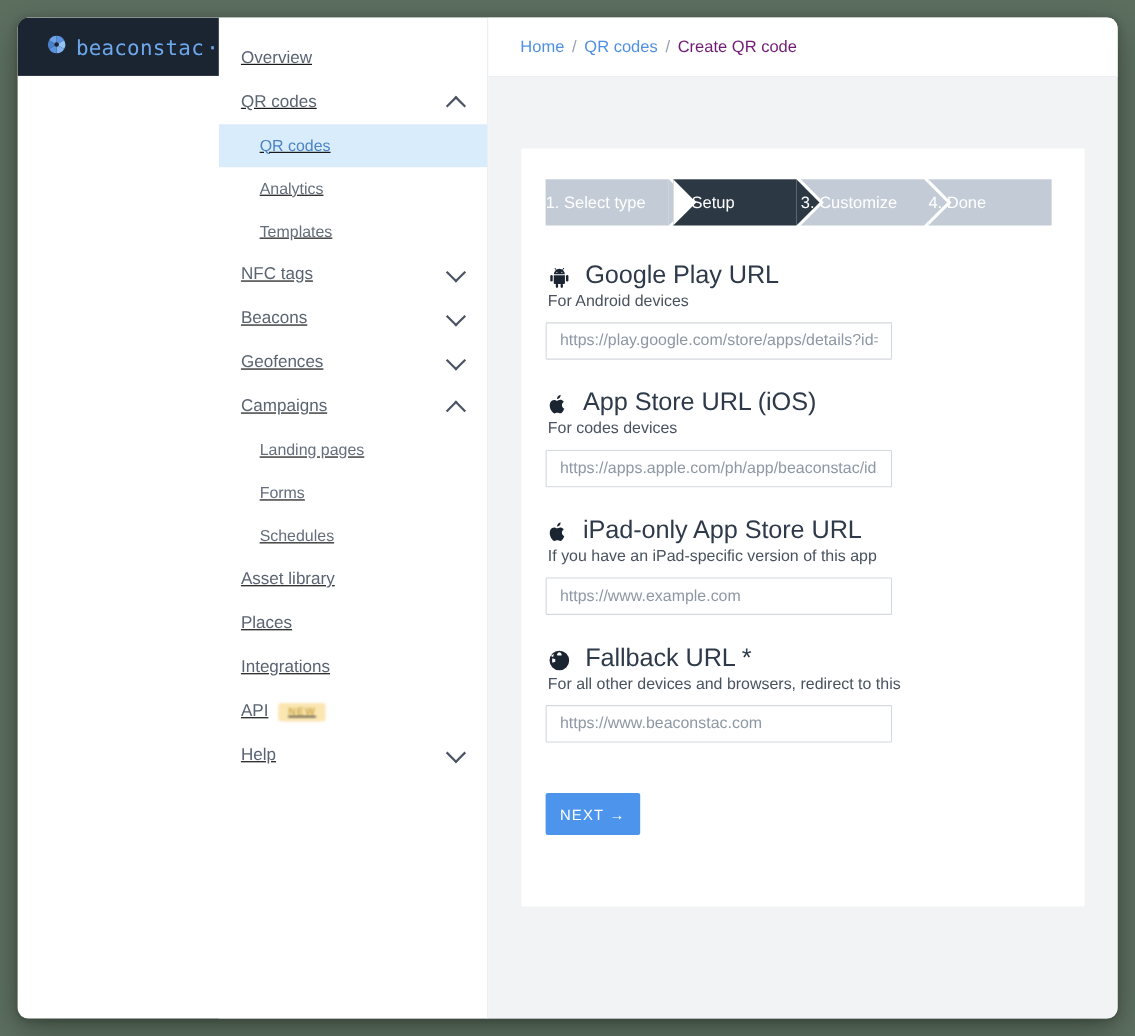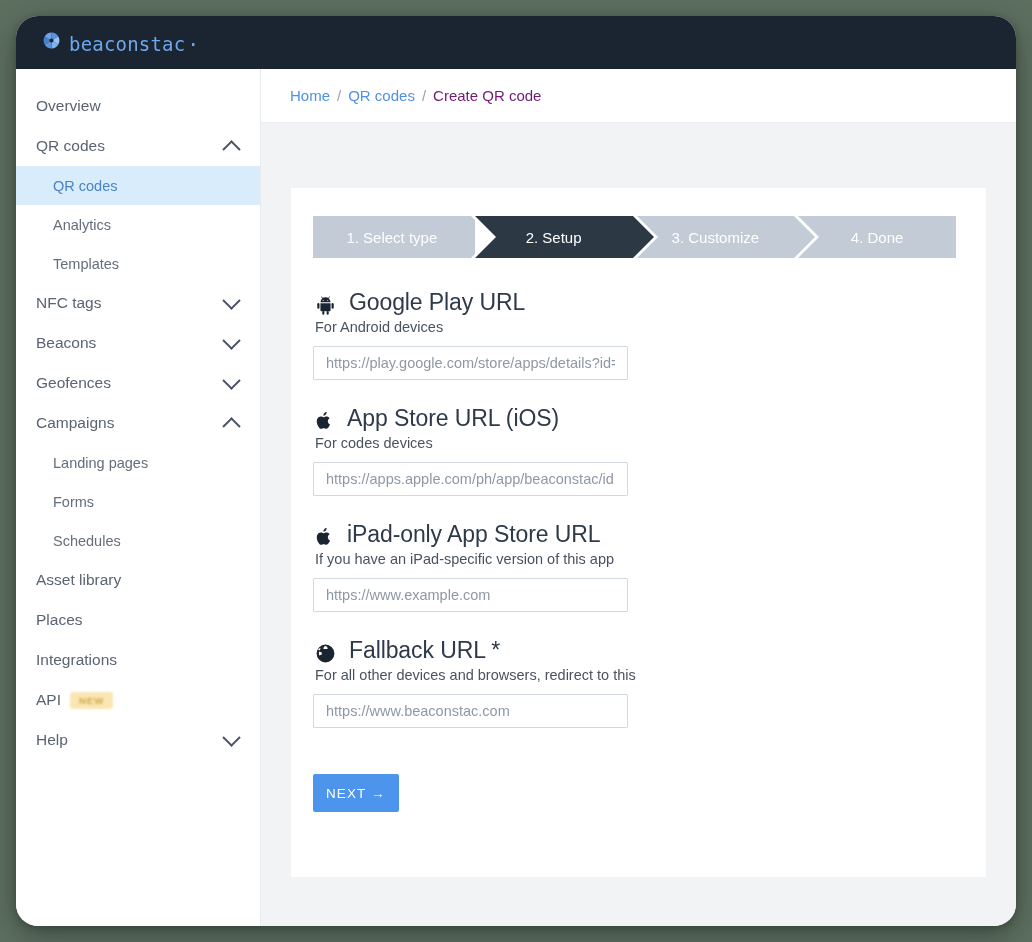--- a/index.html
+++ b/index.html
@@ -16,26 +16,26 @@
     -webkit-font-smoothing: antialiased;
   }
 
   
   .app-window {
     position: absolute;
     left: 16px;
     top: 16px;
     width: 1000px;
     height: 910px;
-    border-radius: 22px;
+    border-radius: 10px;
     overflow: hidden;
     background: #ffffff;
     box-shadow: 0 10px 34px rgba(0,0,0,0.32), 0 2px 8px rgba(0,0,0,0.22);
     display: flex;
-    flex-direction: column;
+    flex-direction: row;
   }
 
   
   .topbar {
     height: 53px;
     min-height: 53px;
     background: #1b2532;
     display: flex;
     align-items: center;
     padding-left: 26px;
@@ -69,20 +69,21 @@
   }
 
   
   .sidebar {
     width: 245px;
     min-width: 245px;
     background: #ffffff;
     border-right: 1px solid #e6e9ee;
     padding-top: 17px;
     overflow: hidden;
+    text-decoration: underline;
   }
   .nav-row {
     height: 40px;
     display: flex;
     align-items: center;
     padding: 0 22px 0 20px;
     color: #5a6472;
     font-size: 15.5px;
     cursor: pointer;
     user-select: none;
@@ -156,21 +157,21 @@
     margin-bottom: 31px;
   }
   .step {
     position: relative;
     flex: 1;
     background: #c2cbd6;
     color: #ffffff;
     font-size: 15px;
     display: flex;
     align-items: center;
-    justify-content: center;
+    justify-content: flex-start;
     margin-right: 4px;
   }
   .step:last-child { margin-right: 0; }
   .step::after {
     content: "";
     position: absolute;
     right: -21px;
     top: 0;
     width: 0; height: 0;
     border-top: 21px solid transparent;

